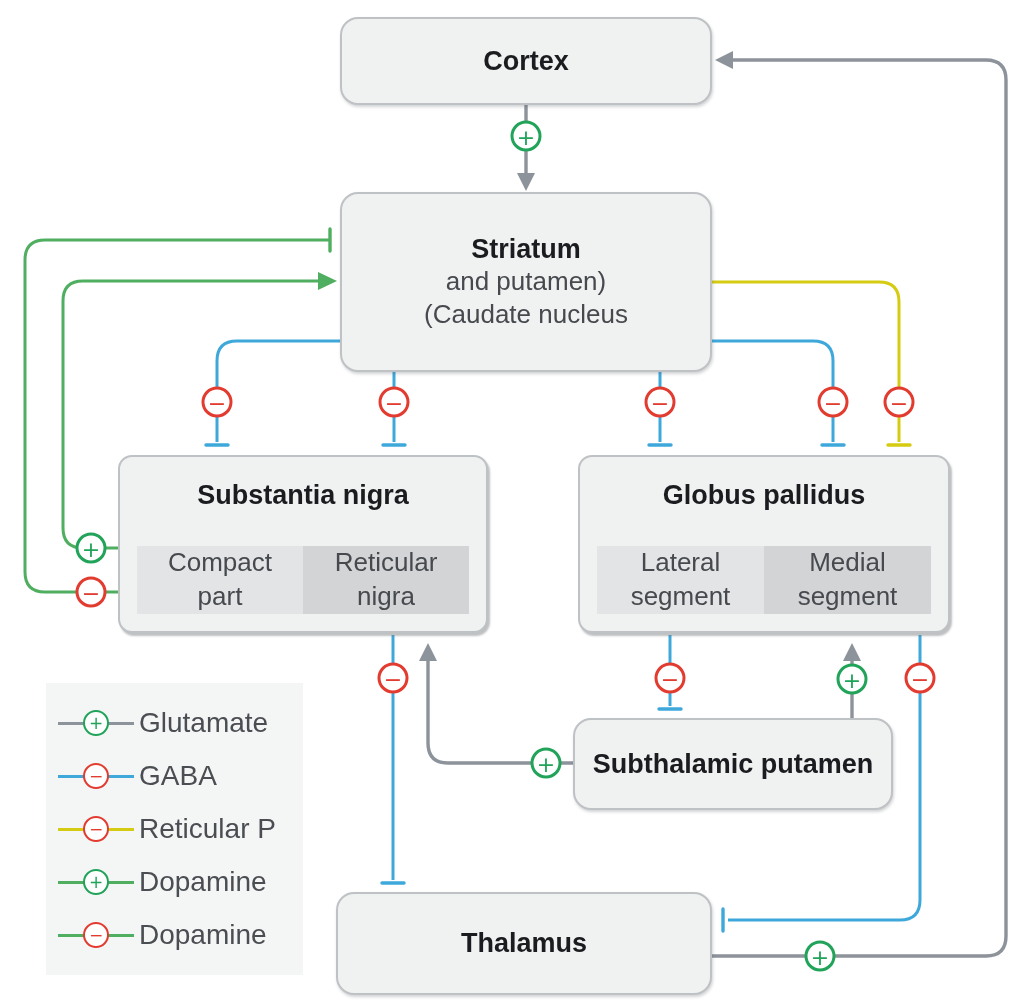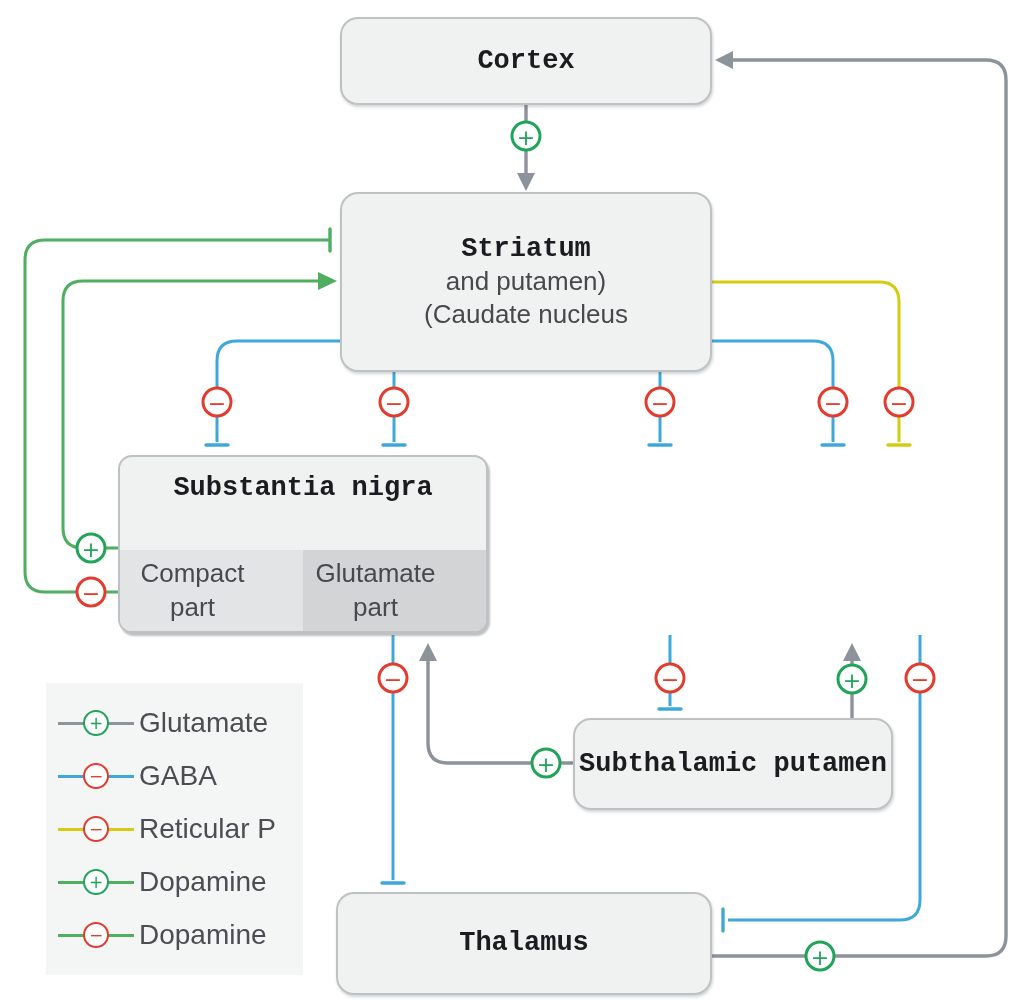--- a/index.html
+++ b/index.html
@@ -41,26 +41,26 @@
   .st{font-family:"DejaVu Sans",sans-serif;font-size:22px;font-weight:500;
       text-anchor:middle;dominant-baseline:central;}
   .st.green{fill:var(--excitatory);}
   .st.red{fill:var(--inhibitory);}
 
   .box{position:absolute;box-sizing:border-box;background:var(--box-fill);
        border:2.5px solid var(--box-border);display:flex;flex-direction:column;
        align-items:center;justify-content:center;text-align:center;}
   .box.simple{border-radius:18px;box-shadow:1px 2px 3px rgba(80,85,90,.25);}
   .box.compound{border-radius:14px;box-shadow:2px 3px 2px rgba(110,115,120,.45);
-       overflow:hidden;padding:0;justify-content:flex-start;gap:30px;}
-  .title{font-size:27px;font-weight:bold;color:var(--title-color);line-height:1.2;font-family:Liberation Mono, monospace;}
+       overflow:hidden;padding:17px;justify-content:flex-start;gap:30px;}
+  .title{font-size:27px;font-weight:bold;color:var(--title-color);line-height:1.2;}
   .subtitle{font-size:26px;color:var(--sub-color);line-height:1.28;}
   .chead{width:100%;height:63px;display:flex;align-items:center;justify-content:center;}
   .cells{width:100%;flex:1;display:flex;}
-  .cell{flex:1;display:flex;align-items:center;
+  .cell{flex:1;display:flex;align-items:center;justify-content:center;
         font-size:26px;color:var(--sub-color);line-height:1.3;}
   .cell span{display:inline-block;max-width:145px;}
   .cell.light{background:var(--cell-light);}
   .cell.dark{background:var(--cell-dark);}
 
   .legend{position:absolute;left:46px;top:683px;width:257px;height:292px;
           background:var(--legend-bg);display:flex;flex-direction:column;
           justify-content:center;gap:0;}
   .lgrow{height:53px;display:flex;align-items:center;}
   .lgline{position:relative;margin-left:12px;width:76px;height:3px;flex:0 0 76px;}
@@ -184,25 +184,38 @@
 
   <div class="box compound" style="left:118px;top:455px;width:370px;height:178px">
     <div class="chead">
       <div class="title">Substantia nigra</div>
     </div>
     <div class="cells">
       <div class="cell light">
         <span>Compact part</span>
       </div>
       <div class="cell dark">
-        <span>Glutamate part</span>
-      </div>
-    </div>
-  </div>
-
+        <span>Reticular nigra</span>
+      </div>
+    </div>
+  </div>
+
+  <div class="box compound" style="left:578px;top:455px;width:372px;height:178px">
+    <div class="chead">
+      <div class="title">Globus pallidus</div>
+    </div>
+    <div class="cells">
+      <div class="cell light">
+        <span>Lateral segment</span>
+      </div>
+      <div class="cell dark">
+        <span>Medial segment</span>
+      </div>
+    </div>
+  </div>
 
   <div class="box simple" style="left:573px;top:718px;width:320px;height:92px">
     <div class="title">Subthalamic putamen</div>
   </div>
 
   <div class="box simple" style="left:336px;top:892px;width:376px;height:103px">
     <div class="title">Thalamus</div>
   </div>
 
   <div class="legend">

